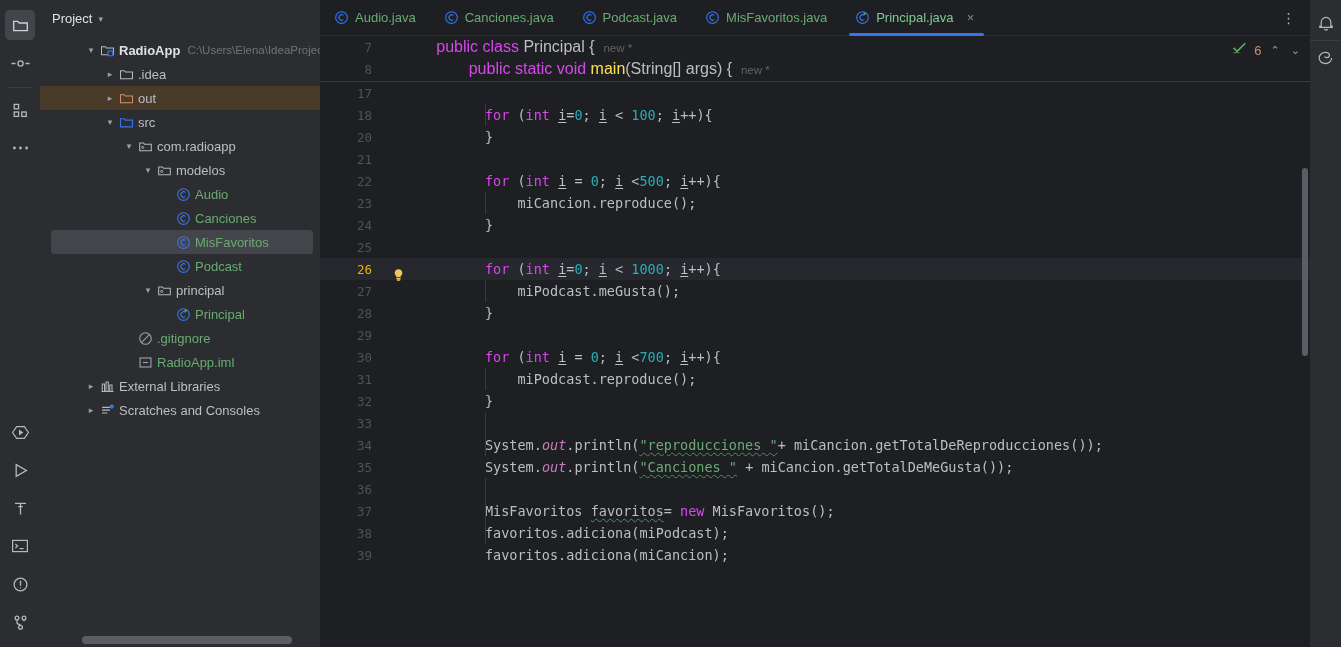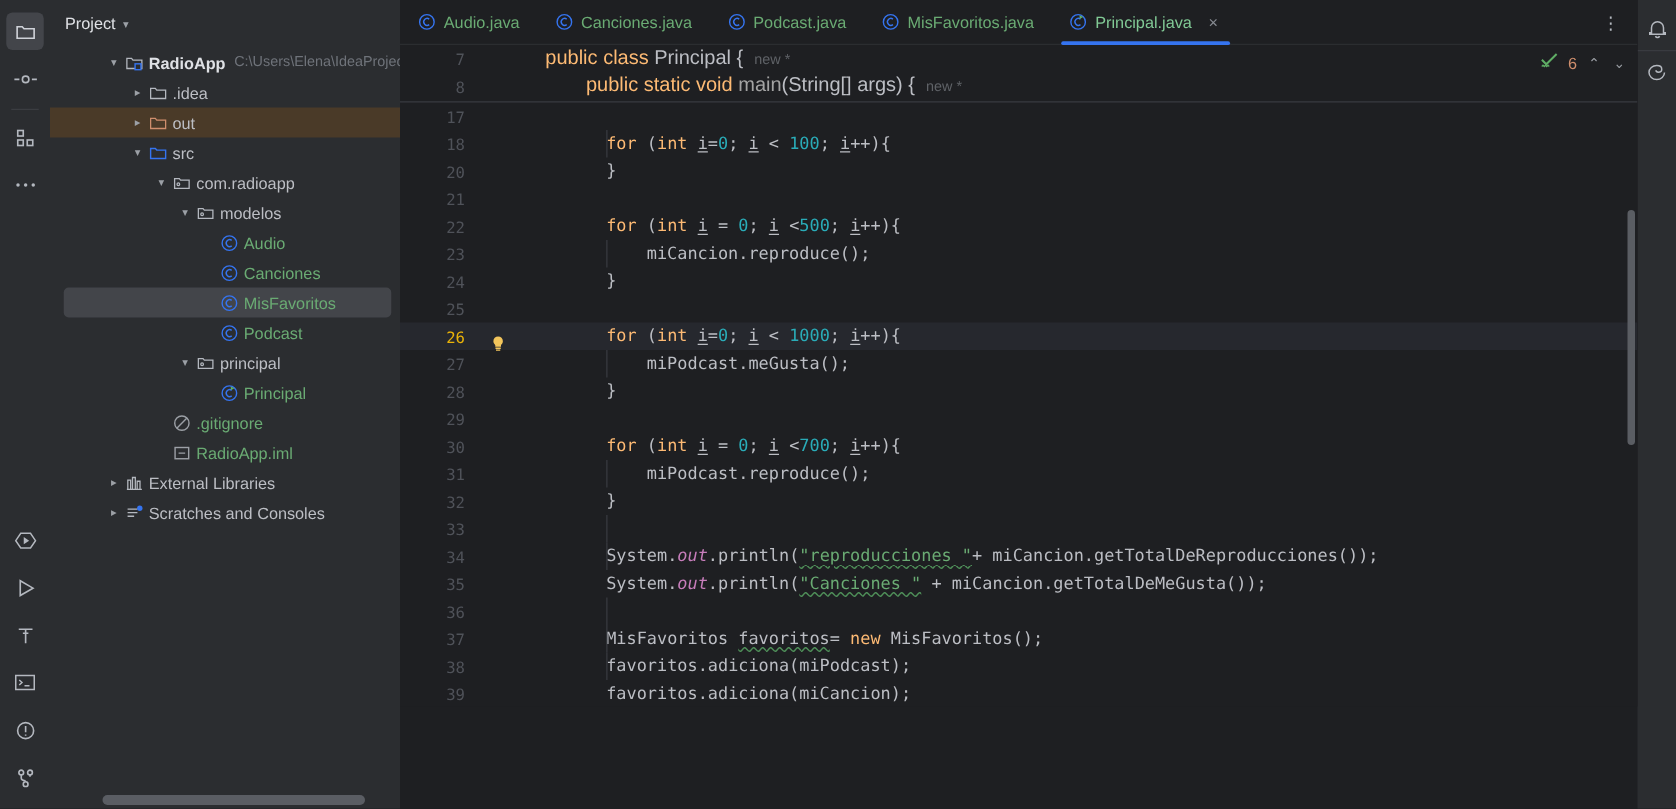--- a/index.html
+++ b/index.html
@@ -125,25 +125,25 @@
     width: 68px; flex: none; text-align: right;
     color: #4f5259; font-size: 12.5px; padding-right: 16px;
     font-family: "DejaVu Sans Mono", monospace;
   }
   .cline.cur .gutter { color: #eab308; }
   .fold { width: 32px; flex: none; position: relative; }
   .bulb { position: absolute; left: 5px; top: -1px; font-size: 12px; }
   .src { flex: 1 1 auto; white-space: pre; color: #bcbec4; }
 
   
-  .kw   { color: #fdba74; }
+  .kw   { color: #d946ef; }
   .num  { color: #2aacb8; }
   .fld  { color: #c77dbb; font-style: italic; }
   .var  { color: #bcbec4; text-decoration: underline; text-decoration-color: #bcbec4; text-underline-offset: 2px; }
-  .mth  { color: #a3a3a3; }
+  .mth  { color: #fde047; }
   .pl   { color: #bcbec4; }
   .typo { color: #6aab73; text-decoration: underline wavy #4e8f58; text-underline-offset: 2px; text-decoration-thickness: 1px; }
   .typo2 { color: #bcbec4; text-decoration: underline wavy #4e8f58; text-underline-offset: 2px; text-decoration-thickness: 1px; }
   .hint { color: #5f6267; font-size: 11.5px; font-family: "Liberation Sans", sans-serif; margin-top: 44px; }
 
   
   .iguide { position: absolute; width: 1px; background: #393b40; }
 
   
   .inspect {

